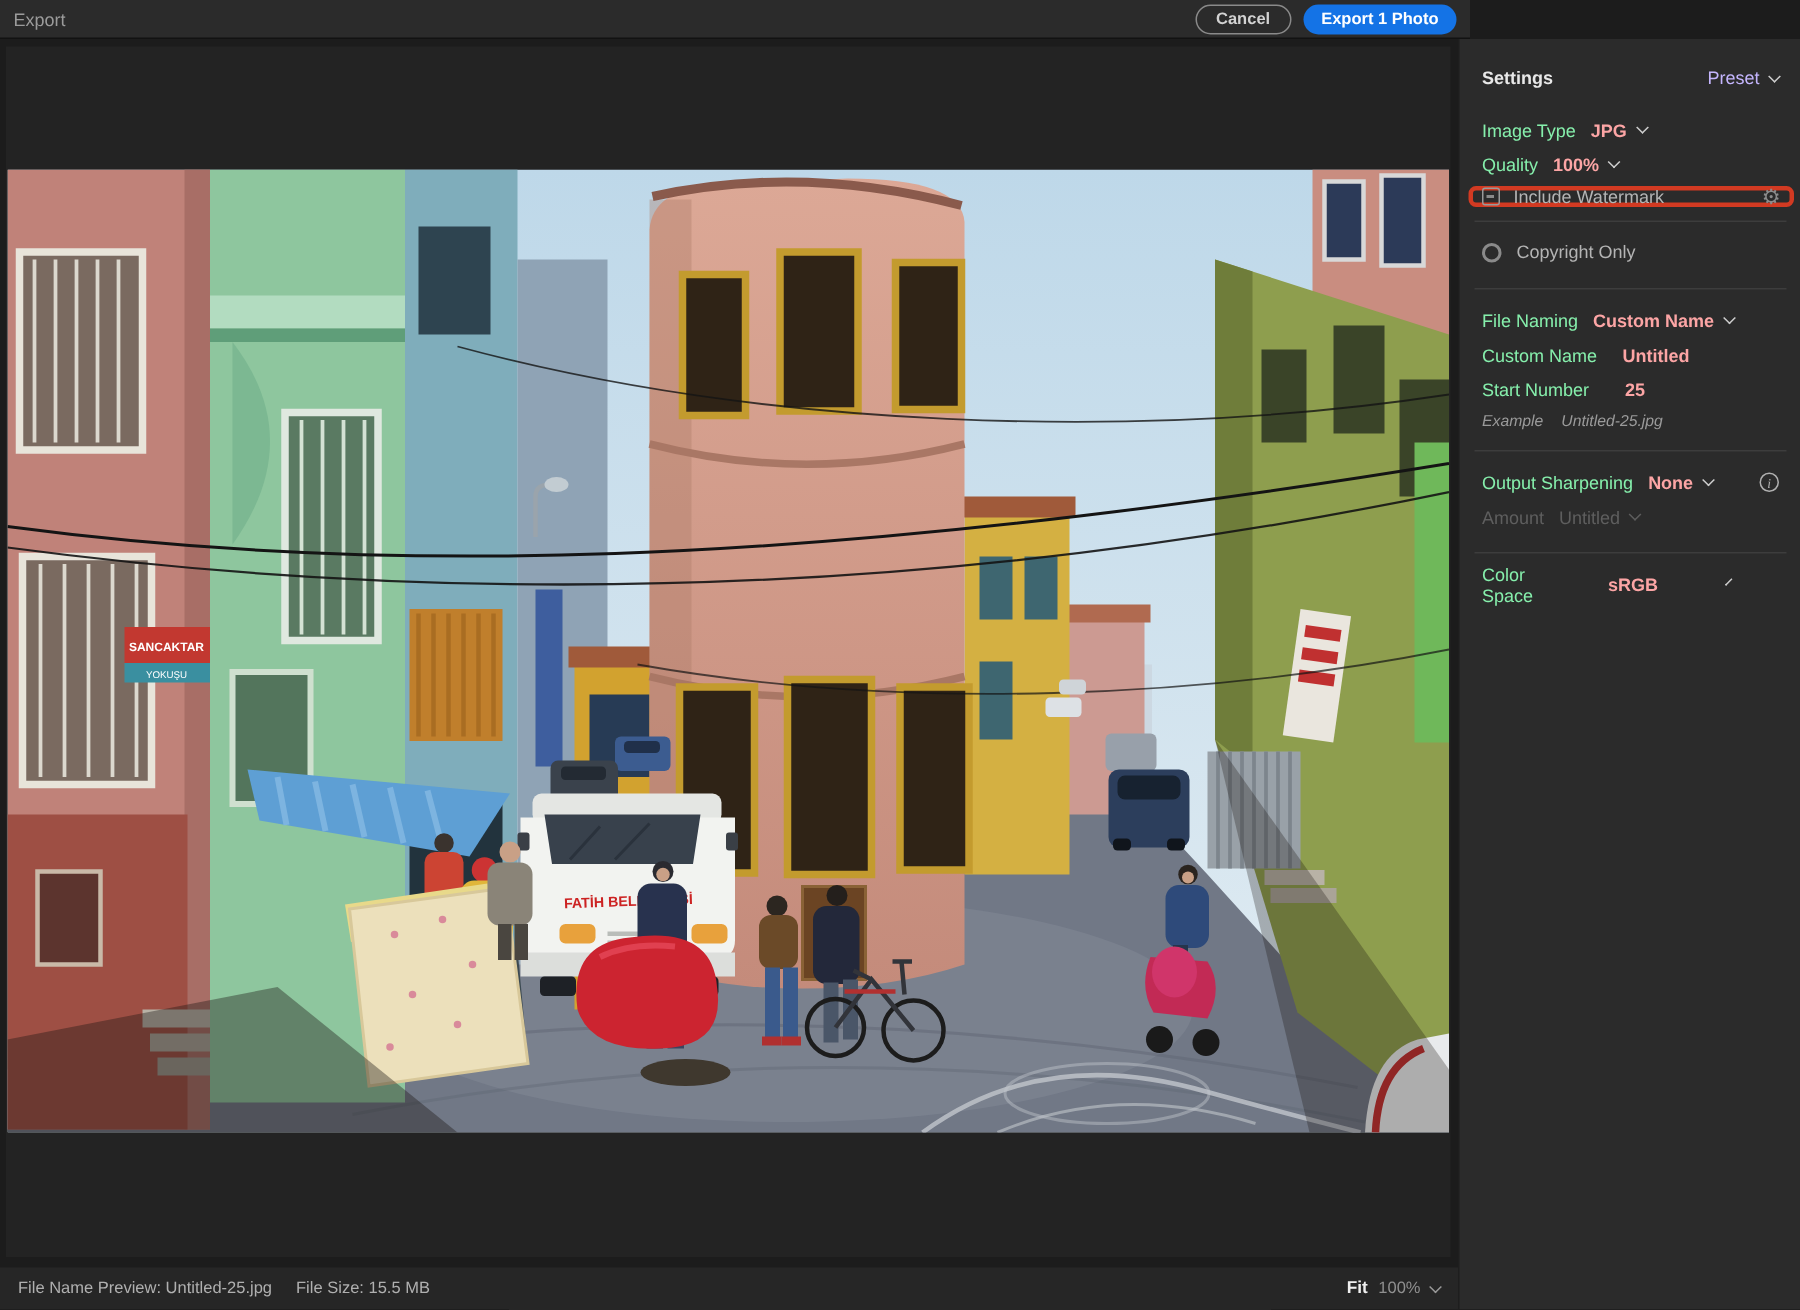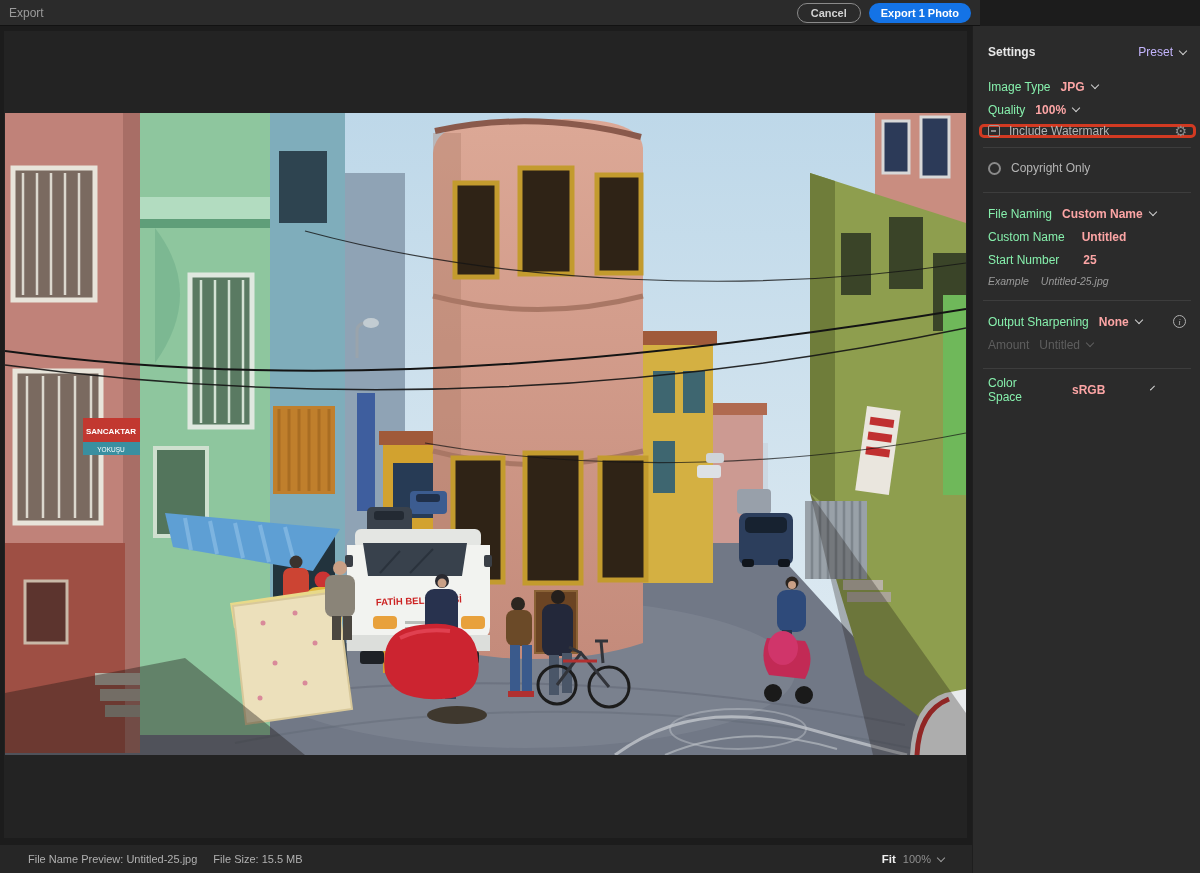--- a/index.html
+++ b/index.html
@@ -18,21 +18,21 @@
   .btn-cancel { color:#d2d2d2; border:1.5px solid #8a8a8a; background:transparent; padding:0 13px; }
   .btn-primary { color:#ffffff; background:#1473e6; border:none; padding:0 12px; }
 
   
   .preview-region { position:absolute; left:0; top:26px; width:972px; height:728px; background:#1c1c1c; }
   .canvas { position:absolute; left:4px; top:5px; width:963px; height:807px; background:#232323; }
   .photo { position:absolute; left:5px; top:87px; width:961px; height:642px; }
 
   
   .statusbar { position:absolute; left:0; top:819px; width:972px; height:28px;
-    background:#262626; display:flex; align-items:center; padding:0 28px; }
+    background:#262626; display:flex; align-items:center; padding:0 12px; }
   .status-text { color:#b0b0b0; font-size:11px; }
   .status-gap { width:16px; }
   .status-right { margin-left:auto; display:flex; align-items:center; gap:7px; }
   .fit-label { color:#efefef; font-size:11.5px; font-weight:700; }
   .zoom-label { color:#8f8f8f; font-size:11px; }
 
   
   .panel { position:absolute; left:972px; top:26px; width:228px; height:847px;
     background:#2b2b2b; border-left:1px solid #1e1e1e; padding:0 14px 0 15px;
     font-size:12px; color:#a8a8a8; }

